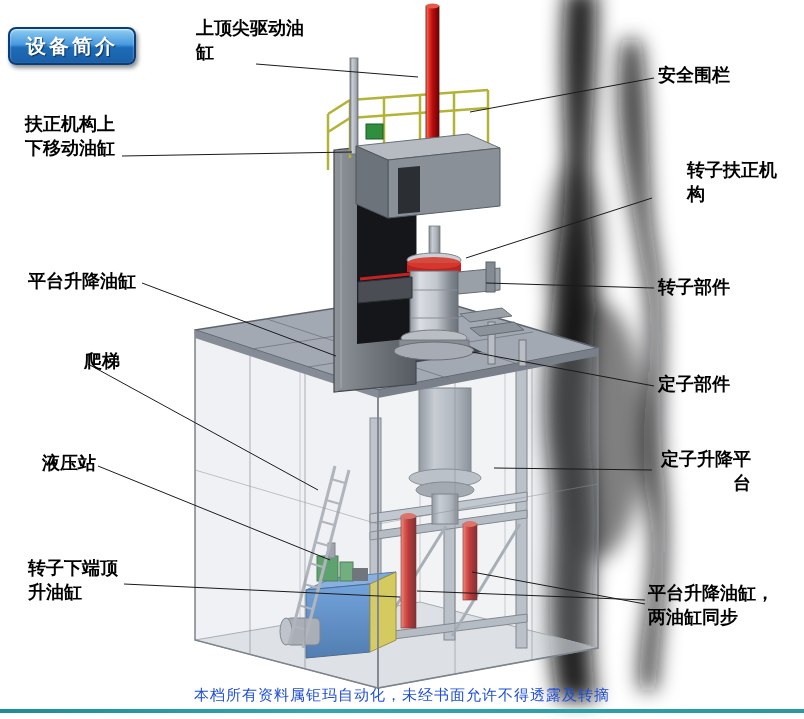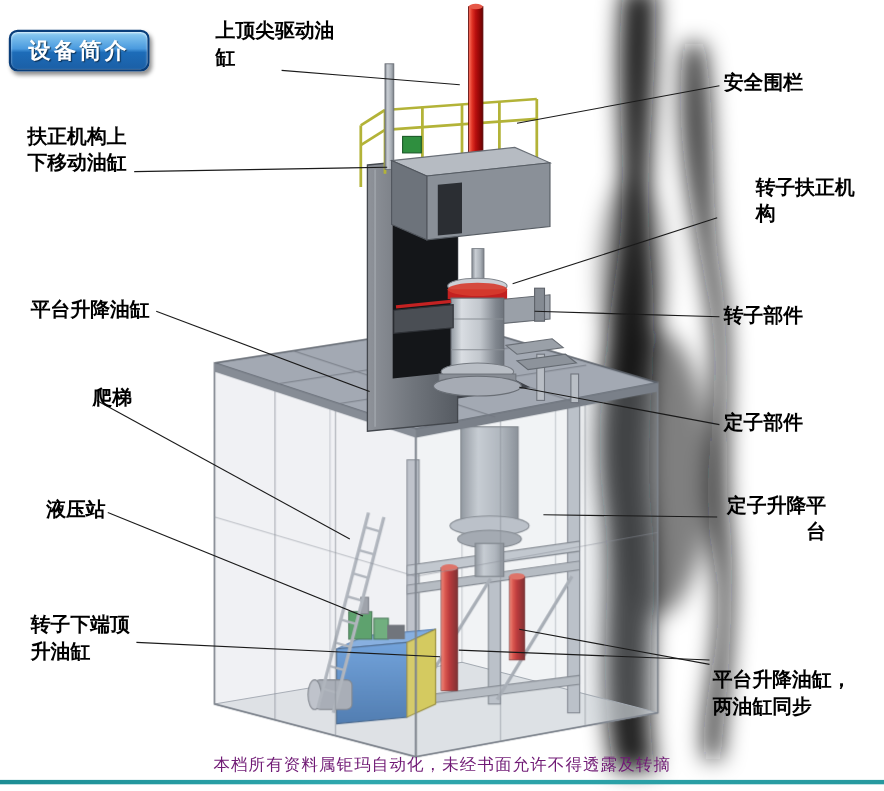--- a/index.html
+++ b/index.html
@@ -17,35 +17,35 @@
   .c1{left:658px;top:63px;width:140px;}
   .c2{left:25px;top:112px;width:96px;}
   .c3{left:655px;top:158px;width:96px;margin-left:32px;}
   .c4{left:28px;top:269px;width:150px;}
   .c5{left:658px;top:275px;width:120px;}
   .c6{left:50px;top:349px;width:80px;margin-left:34px;}
   .c7{left:658px;top:372px;width:120px;}
   .c8{left:42px;top:451px;width:90px;}
   .c9{left:655px;top:447px;width:96px;text-align:right;}
   .c10{left:28px;top:556px;width:96px;}
-  .c11{left:648px;top:581px;width:132px;margin-top:25px;}
+  .c11{left:648px;top:581px;width:132px;}
   #badge{
     position:absolute;left:8px;top:27px;width:124px;height:34px;z-index:4;
     display:flex;align-items:center;justify-content:center;
     border:2px solid #0a3e7a;border-radius:8px;
     background:linear-gradient(180deg,#8ecdf2 0%,#4a9ade 45%,#1d6cb8 55%,#1b5fa6 100%);
     box-shadow:2px 3px 4px rgba(0,0,0,0.45), inset 0 1px 2px rgba(255,255,255,0.75);
   }
   #badge span{
     color:#ffffff;font-size:20px;font-weight:bold;letter-spacing:3px;
     text-shadow:1px 1px 1px rgba(0,0,0,0.55);
   }
   #footer{
     position:absolute;left:0;top:686px;width:100%;z-index:3;
-    text-align:center;font-size:15px;letter-spacing:1px;color:#701a75;
+    text-align:center;font-size:15px;letter-spacing:1px;color:#1d4ed8;
     font-family:"Liberation Serif","DejaVu Serif",serif;
   }
   #teal-bar{
     position:absolute;left:0;top:709px;width:100%;height:4px;z-index:3;
     background:linear-gradient(90deg,#1d8d94 0%,#2fa8ae 40%,#27999f 100%);
   }
 </style>
 </head>
 <body>
 

